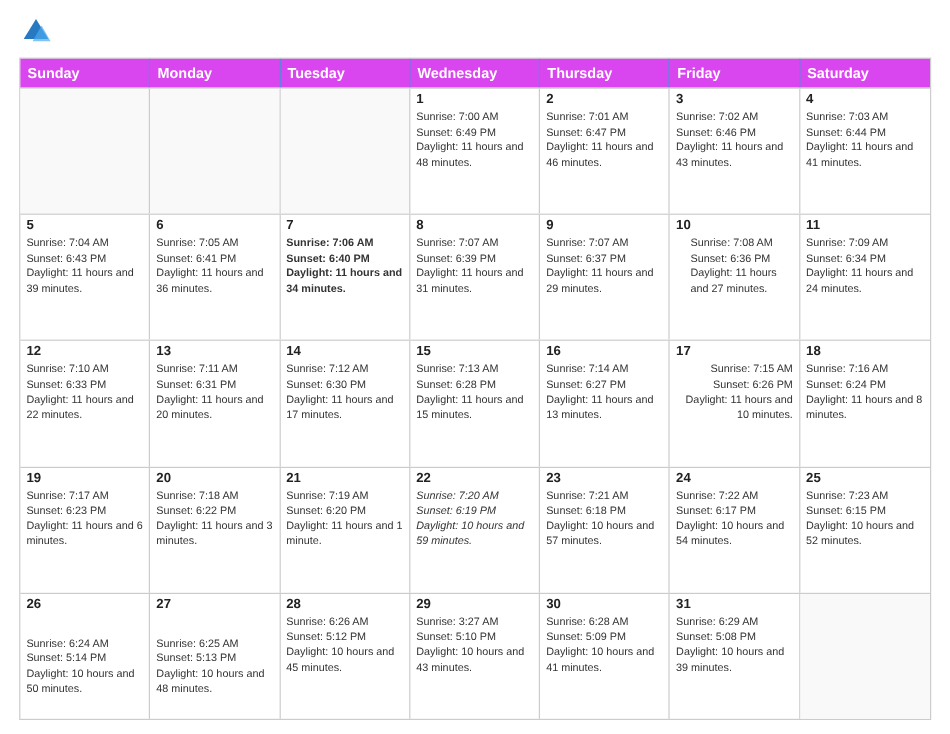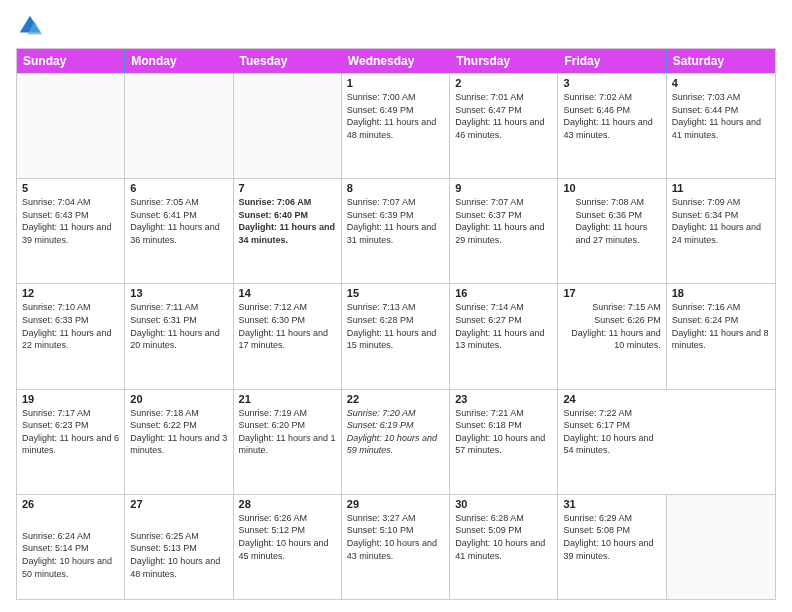--- a/index.html
+++ b/index.html
@@ -283,20 +283,26 @@
             <div class="cell-info" style="white-space: pre-line;">Sunrise: 7:21 AM
 Sunset: 6:18 PM
 Daylight: 10 hours and 57 minutes.</div>
           </div>
           <div class="cal-cell">
             <div class="day-number">24</div>
             <div class="cell-info" style="white-space: pre-line;">Sunrise: 7:22 AM
 Sunset: 6:17 PM
 Daylight: 10 hours and 54 minutes.</div>
           </div>
+          <div class="cal-cell">
+            <div class="day-number">25</div>
+            <div class="cell-info" style="white-space: pre-line;">Sunrise: 7:23 AM
+Sunset: 6:15 PM
+Daylight: 10 hours and 52 minutes.</div>
+          </div>
         </div>
         <div class="cal-row">
           <div class="cal-cell">
             <div class="day-number">26</div>
             <div class="cell-info" style="white-space: pre-line; margin-top: 20px;">Sunrise: 6:24 AM
 Sunset: 5:14 PM
 Daylight: 10 hours and 50 minutes.</div>
           </div>
           <div class="cal-cell">
             <div class="day-number">27</div>

